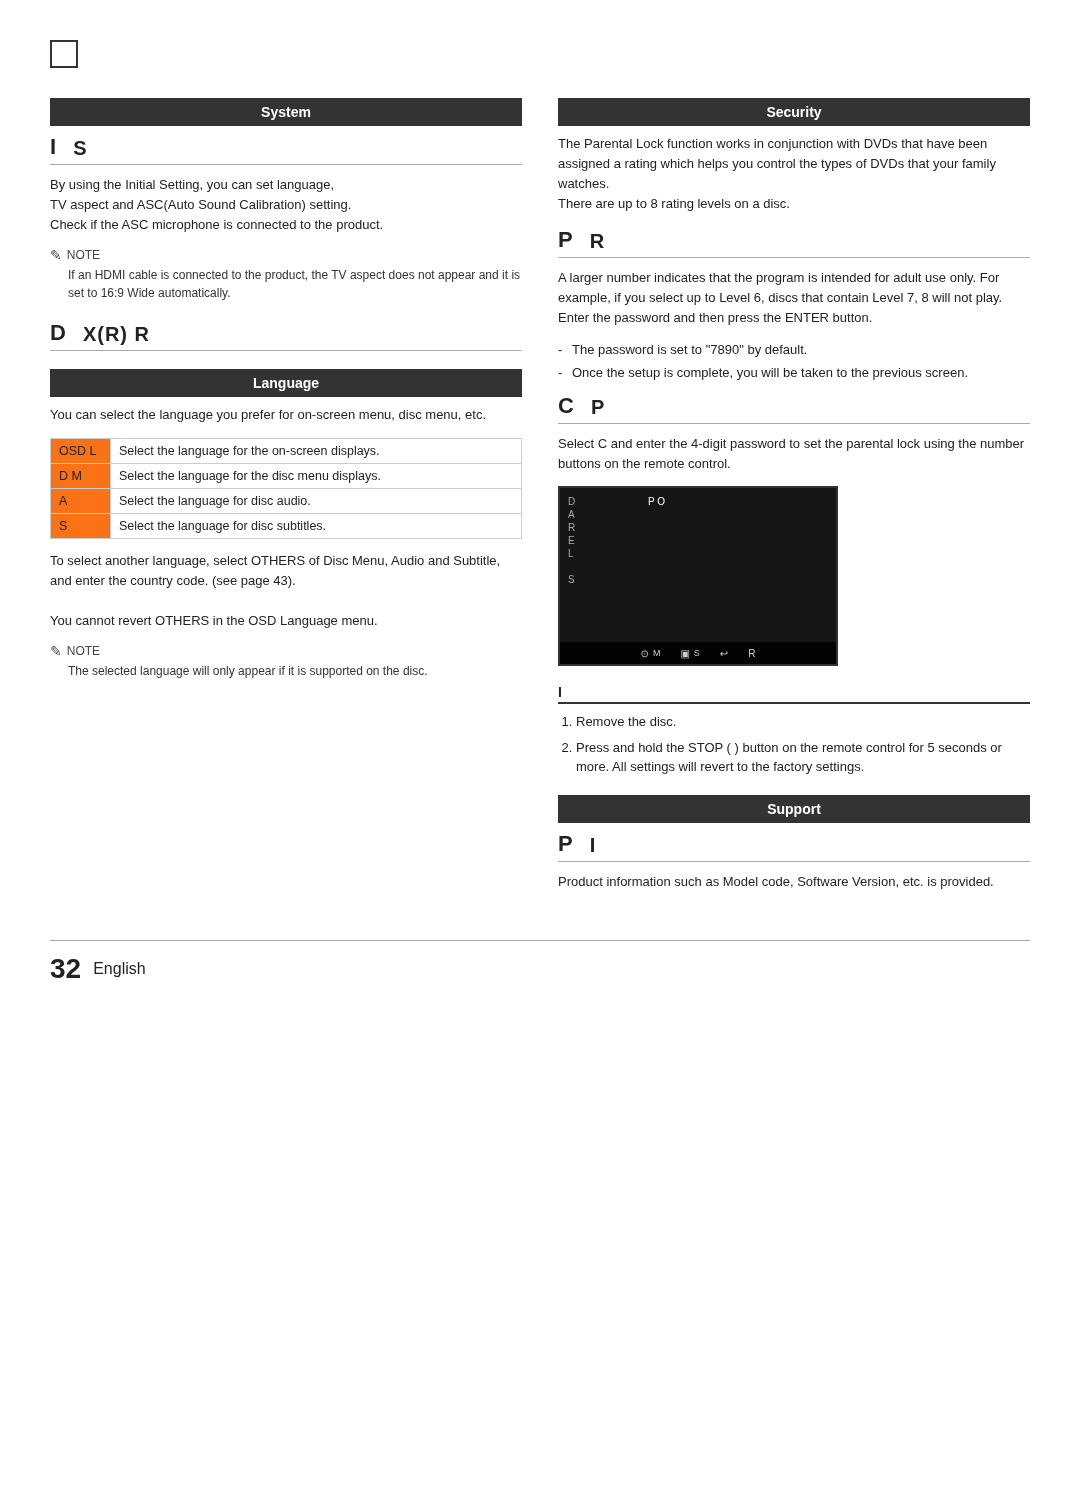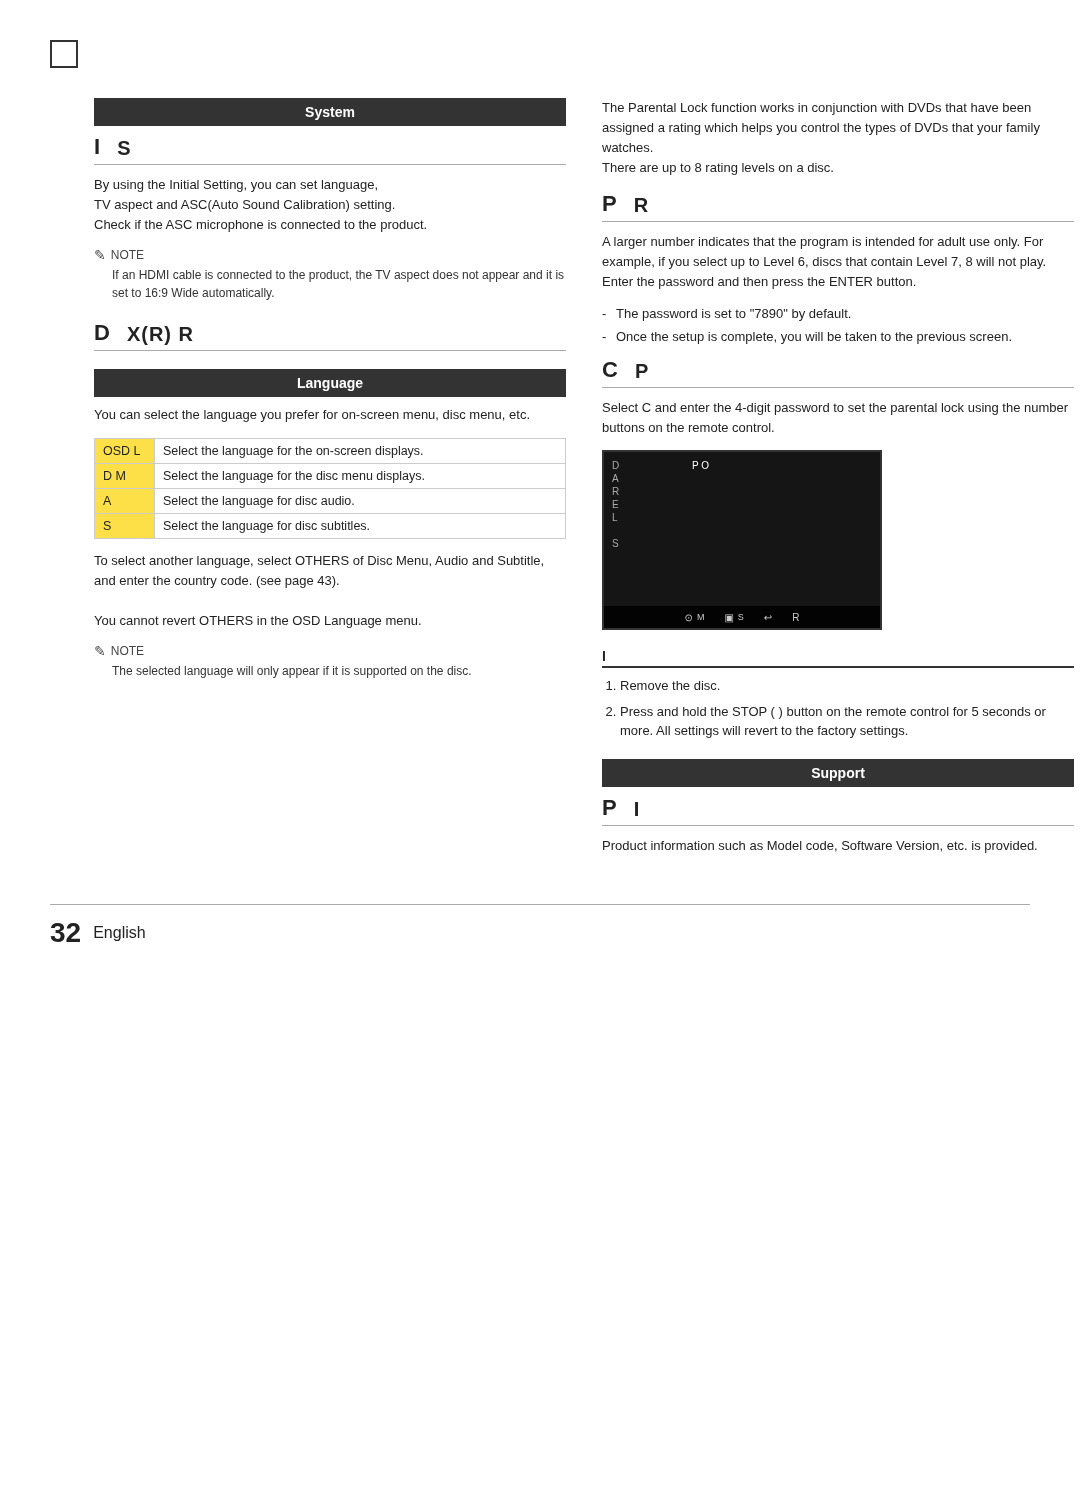--- a/index.html
+++ b/index.html
@@ -23,21 +23,20 @@
       width: 28px;
       height: 28px;
       border: 2px solid #333;
       margin-bottom: 30px;
     }
 
     .two-col {
       display: flex;
       gap: 36px;
       width: 100%;
-      margin-left: 44px;
     }
 
     .col-left {
       flex: 1;
     }
 
     .col-right {
       flex: 1;
     }
 
@@ -118,21 +117,21 @@
 
     .lang-table td {
       border: 1px solid #ccc;
       padding: 5px 8px;
       vertical-align: top;
     }
 
     .lang-table .col-key {
       width: 60px;
       font-weight: normal;
-      background: #fde047;
+      background: #f97316;
     }
 
     
     .bullet-list {
       list-style: none;
       padding: 0;
       margin: 6px 0;
     }
 
     .bullet-list li {
@@ -329,20 +328,21 @@
           </div>
           <div class="note-text">The selected language will only appear if it is supported on the disc.</div>
         </div>
       </div>
 
     </div>
 
     <div class="col-right">
 
       <div class="section-gap">
+        <div class="section-header">Security</div>
         <div class="section-body">
           <p>The Parental Lock function works in conjunction with DVDs that have been assigned a rating which helps you control the types of DVDs that your family watches.</p>
           <p>There are up to 8 rating levels on a disc.</p>
         </div>
 
         <div class="section-gap-sm">
           <div class="section-title-row divider-row">
             <span class="section-title-large">P</span>
             <span class="section-title-small">R</span>
           </div>

